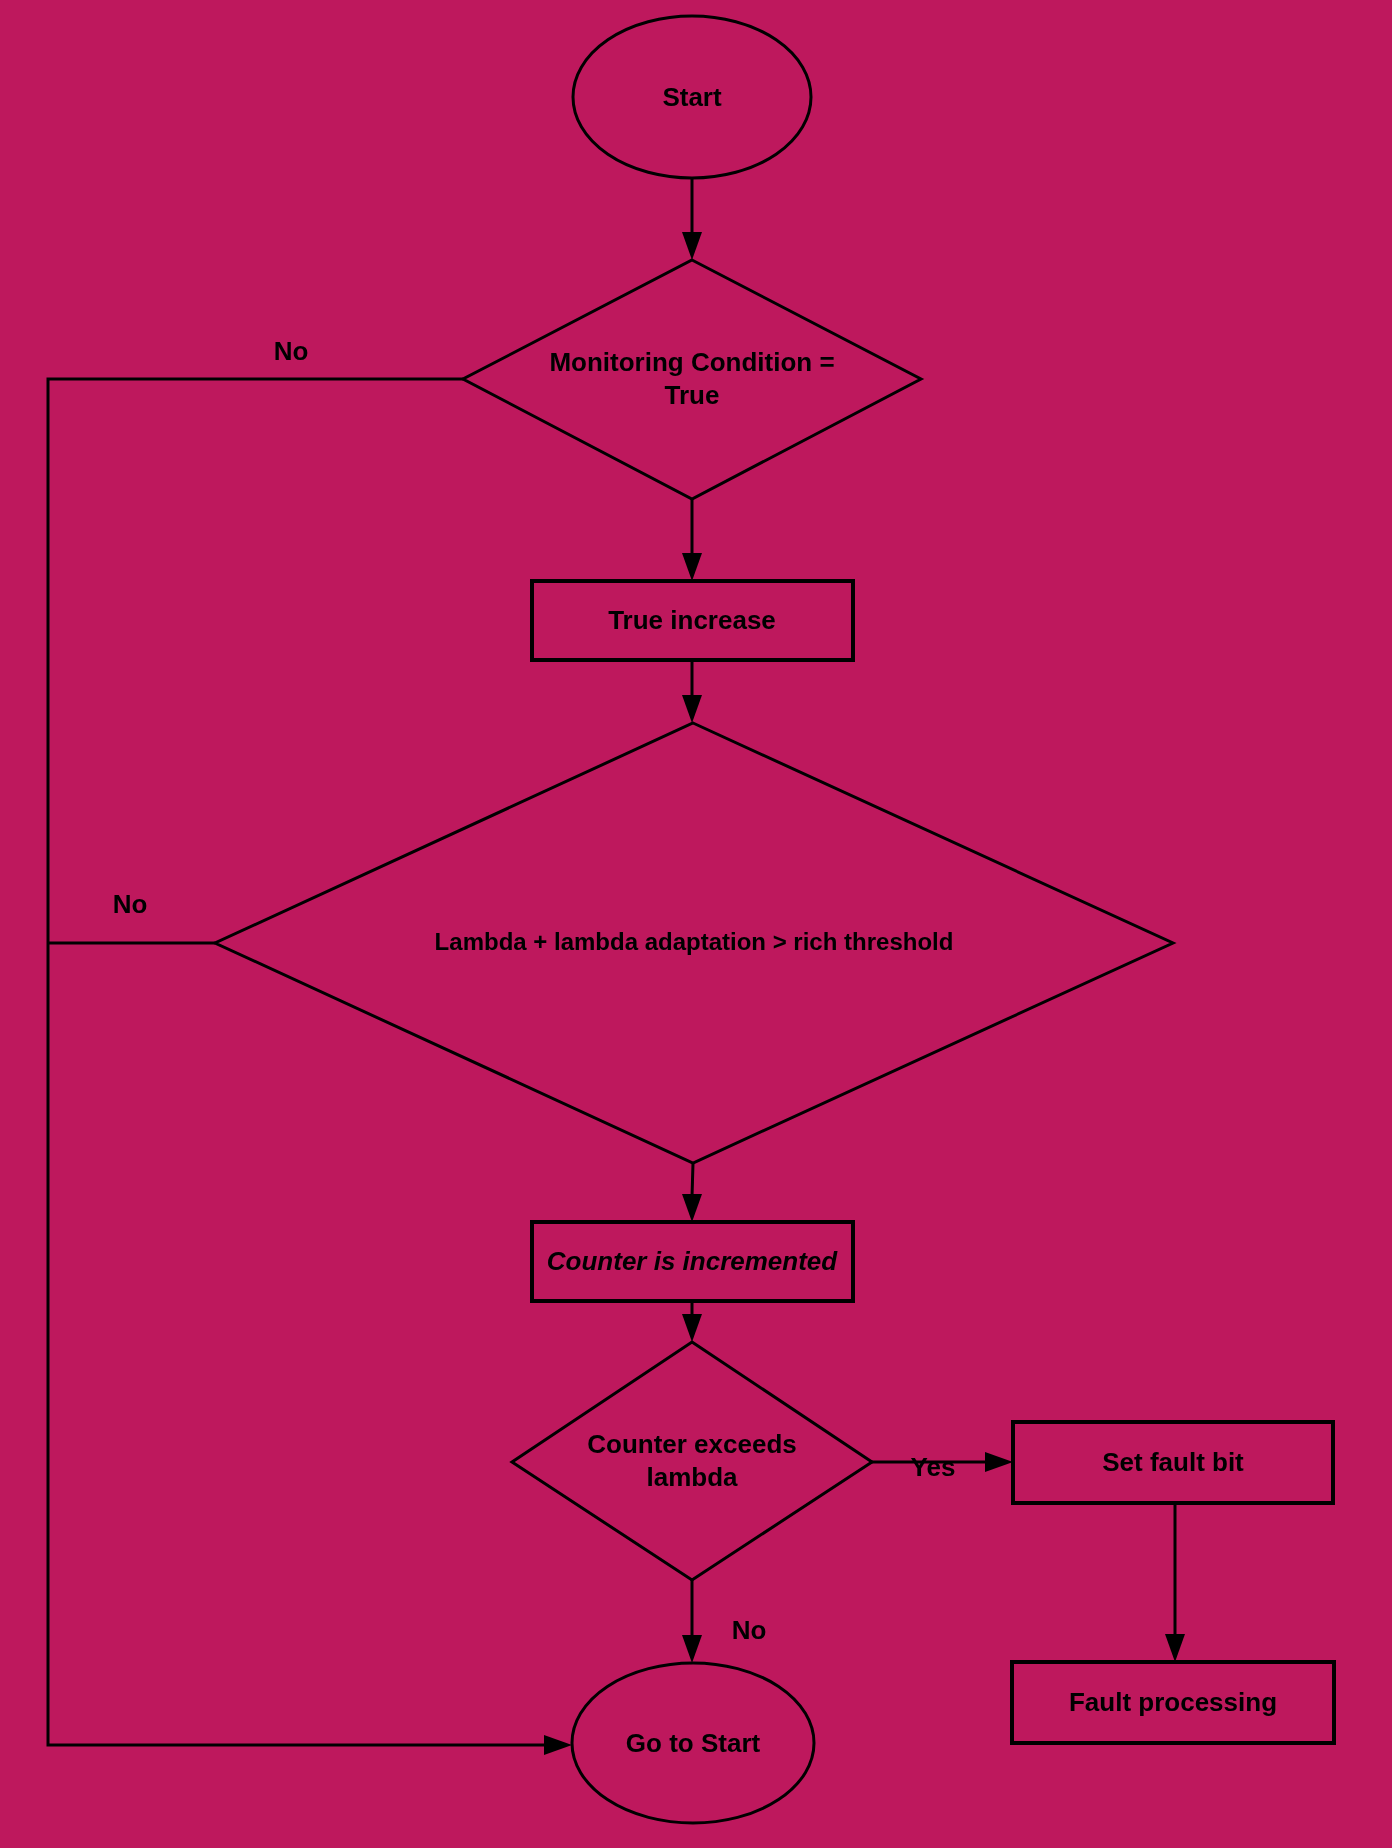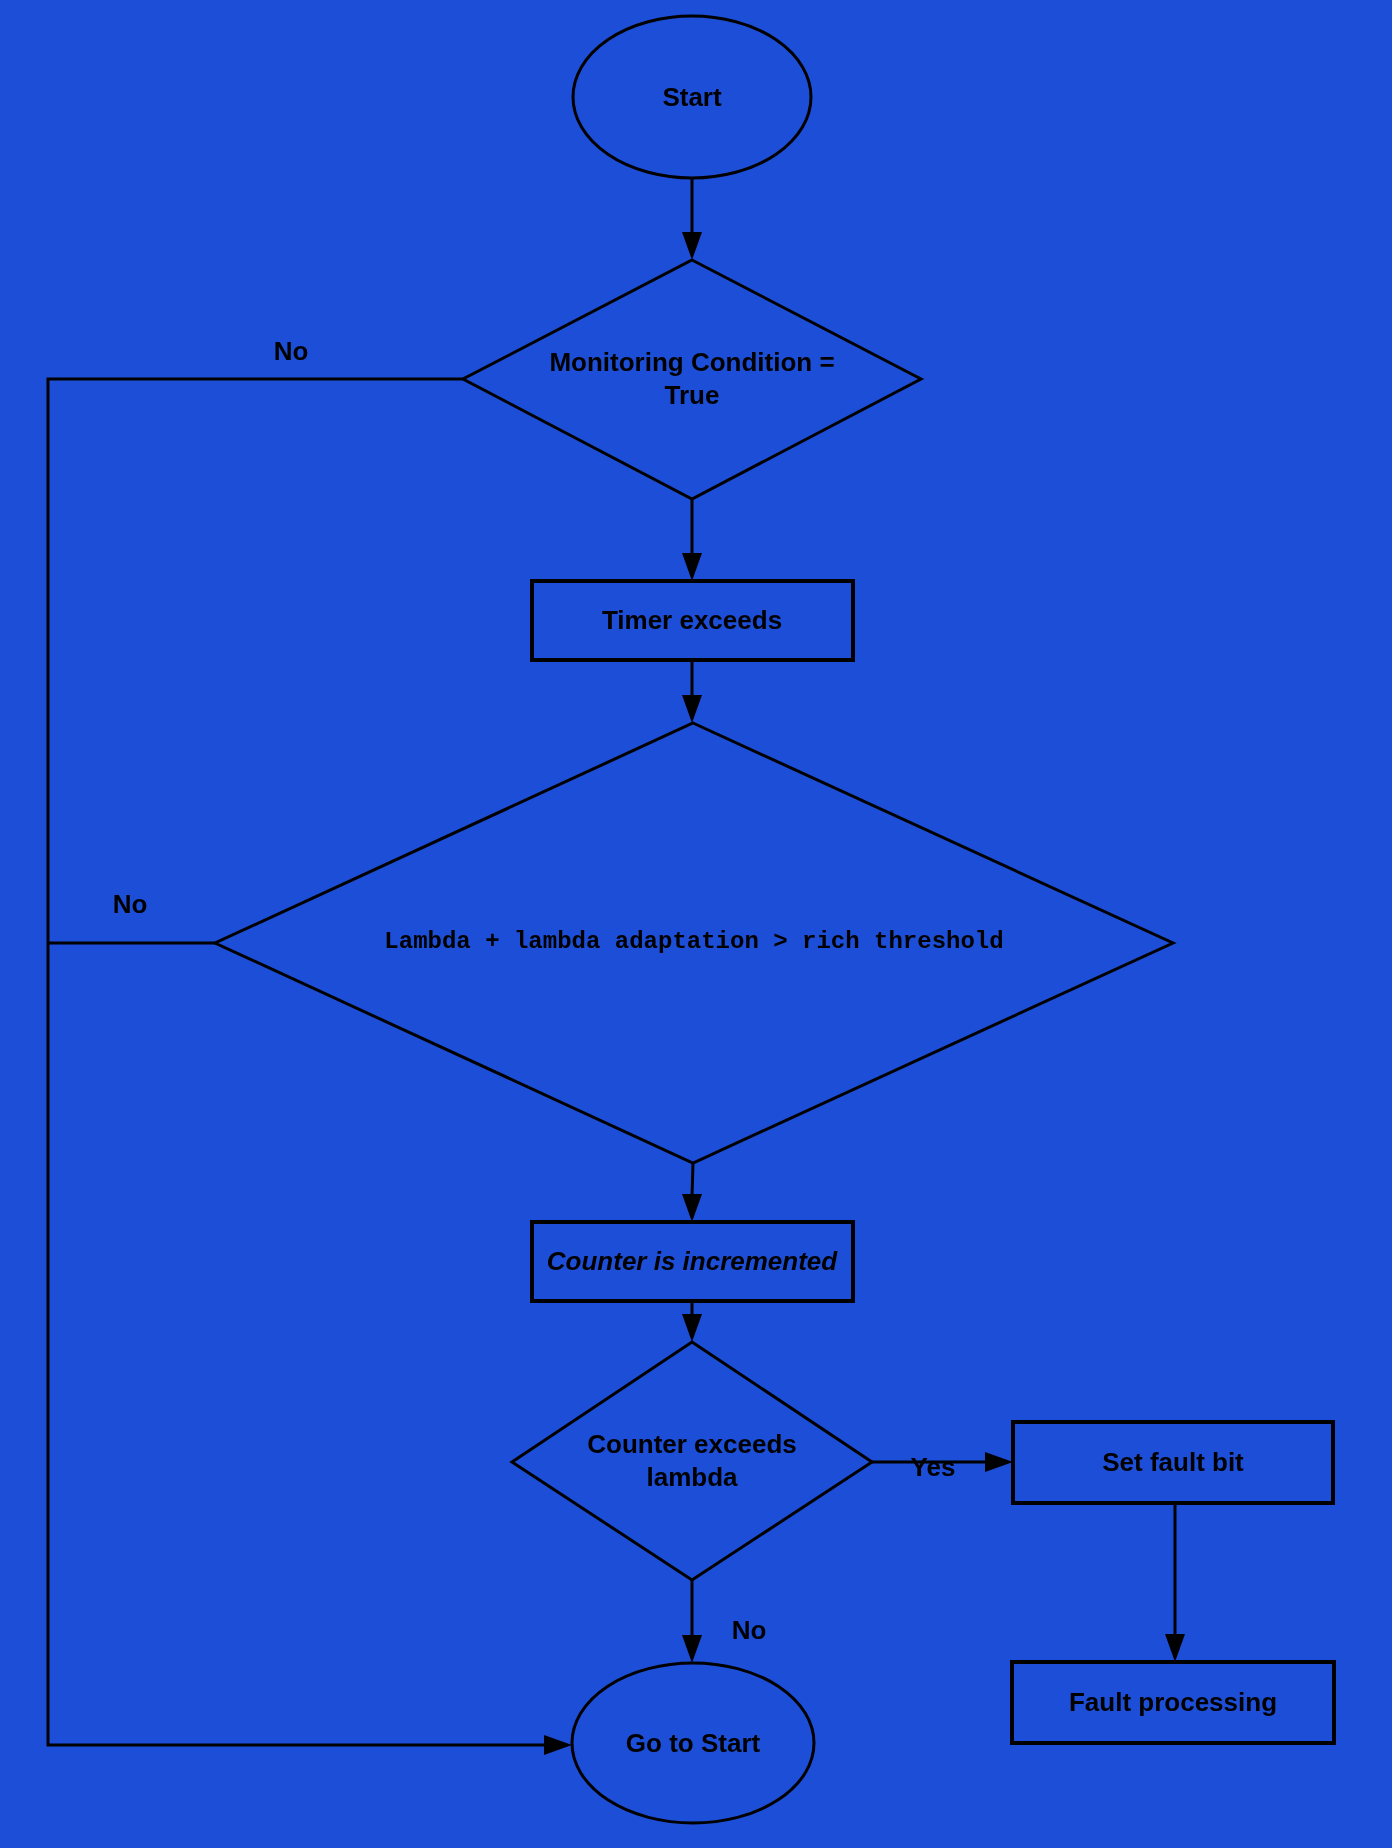--- a/index.html
+++ b/index.html
@@ -4,21 +4,21 @@
 <style>
   html, body {
     margin: 0;
     padding: 0;
     background: #ffffff;
   }
   .canvas {
     position: relative;
     width: 1392px;
     height: 1848px;
-    background: #1d4ed8;
+    background: #be185d;
     font-family: "Liberation Sans", sans-serif;
     color: #000000;
     overflow: hidden;
   }
   .canvas svg {
     position: absolute;
     left: 0;
     top: 0;
   }
   .shape {
@@ -102,23 +102,23 @@
     <ellipse class="shape" cx="693" cy="1743" rx="121" ry="80" stroke-width="3"></ellipse>
   </svg>
 
   <div class="label" style="left:692px; top:97px;">Start</div>
 
   <div class="label" style="left:692px; top:379px;">
     <div>Monitoring Condition =</div>
     <div>True</div>
   </div>
 
-  <div class="label" style="left:692px; top:620px;">Timer exceeds</div>
+  <div class="label" style="left:692px; top:620px;">True increase</div>
 
-  <div class="label small" style="left:694px; top:941px;font-family:Liberation Mono, monospace;">
+  <div class="label small" style="left:694px; top:941px;">
     <div>Lambda + lambda adaptation &gt; rich threshold</div>
   </div>
 
   <div class="label" style="left:692px; top:1261px;font-style:italic;">Counter is incremented</div>
 
   <div class="label" style="left:692px; top:1461px;">
     <div>Counter exceeds</div>
     <div>lambda</div>
   </div>
 

